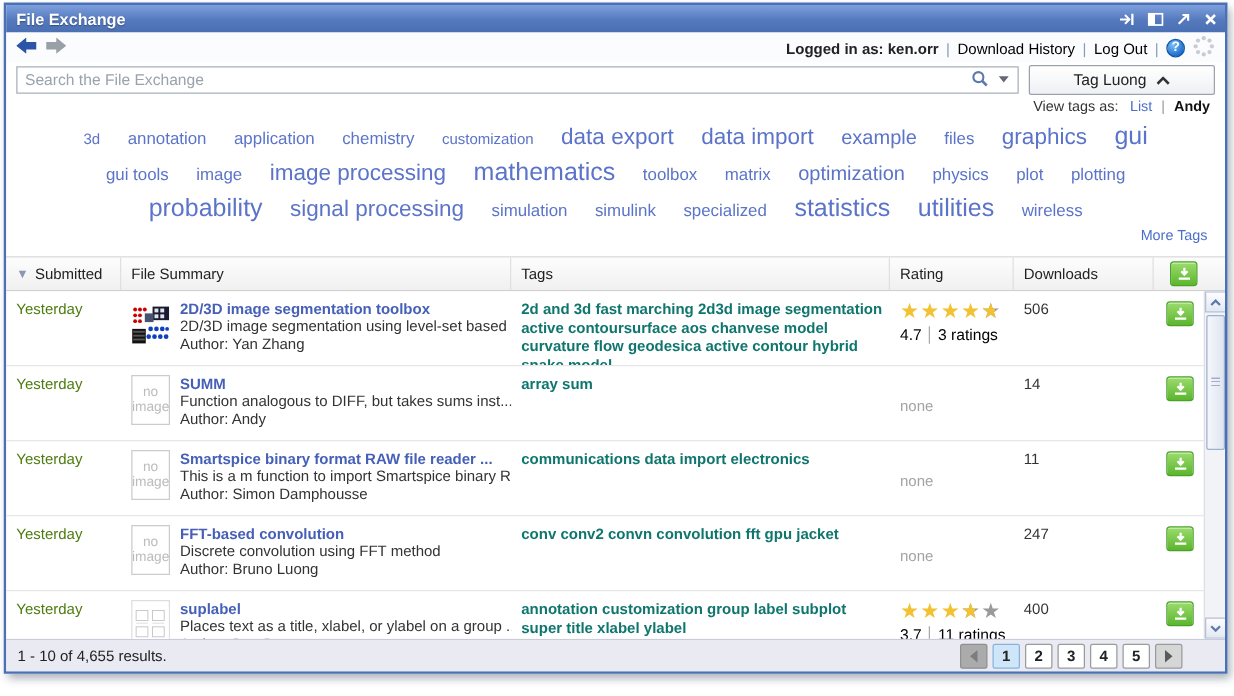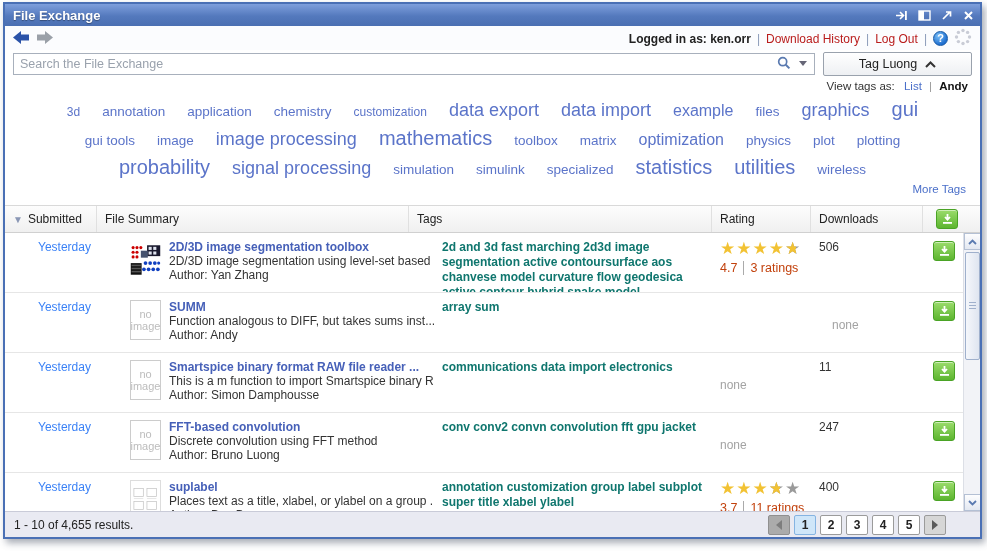--- a/index.html
+++ b/index.html
@@ -11,21 +11,21 @@
   .titlebar .title{ color:#fff; font-weight:bold; font-size:13px; flex:1; text-shadow:0 1px 1px rgba(0,0,0,.35); }
   .winicons{ display:flex; gap:10px; align-items:center; }
   .winicons svg{ display:block; }
 
   
   .toolbar{ height:24px; background:#fbfcfe; display:flex; align-items:center; padding:1px 8px 0 8px; flex:none; }
   .navarrows{ display:flex; gap:6px; align-items:center; }
   .toolbar .spacer{ flex:1; }
   .acct{ display:flex; align-items:center; gap:6px; font-size:12px; }
   .acct .logged{ font-weight:bold; color:#222; }
-  .acct a{ color:#b91c1c; text-decoration:none; cursor:pointer; }
+  .acct a{ color:#000000; text-decoration:none; cursor:pointer; }
   .acct .bar{ color:#8a9ab8; }
   .helpicon{ width:15px; height:15px; border-radius:50%; background:radial-gradient(circle at 35% 30%, #7cc0f7, #1f6fd0 70%); border:1px solid #1458a6; color:#fff; font-size:11px; font-weight:bold; display:inline-flex; align-items:center; justify-content:center; line-height:1; }
   .spinner{ display:inline-block; }
 
   
   .searchrow{ height:28px; background:#fff; display:flex; align-items:center; padding:2px 8px 2px 8px; gap:8px; flex:none; }
   .searchbox{ position:relative; width:802px; height:22px; flex:none; }
   .searchbox input{ width:100%; height:22px; border:1px solid #a8b0bc; padding:0 44px 0 6px; font-size:12.5px; color:#333; font-family:inherit; }
   .searchbox input::placeholder{ color:#9aa2ad; }
   .searchbox .mag{ position:absolute; right:24px; top:3px; }
@@ -52,34 +52,34 @@
   .col-sum{ width:312px; flex:none; }
   .col-tags{ flex:1; }
   .col-rate{ width:99px; flex:none; }
   .col-dl{ width:112px; flex:none; }
   .col-btn{ width:40px; flex:none; display:flex; align-items:center; justify-content:center; border-right:none !important; }
 
   .tbody{ position:relative; flex:1; overflow:hidden; background:#fff; }
   .rows{ position:absolute; left:0; top:0; right:17px; }
   .trow{ display:flex; border-bottom:1px solid #e6e6e6; height:60px; font-size:12px; color:#333; }
   .trow .cell{ padding:7px 6px 0 8px; overflow:hidden; }
-  .subm{ color:#3b82f6;margin-left:25px; }
+  .subm{ color:#4d7c0f; }
   .sumwrap{ display:flex; gap:8px; }
   .thumb{ width:31px; height:40px; flex:none; border:1px solid #ccc; background:#fff; display:flex; align-items:center; justify-content:center; }
   .thumb.noimg{ color:#bcbcbc; font-size:11px; text-align:center; line-height:12px; }
   .suminfo{ min-width:0; }
   .ftitle{ color:#4660b8; font-weight:bold; text-decoration:none; display:block; white-space:nowrap; overflow:hidden; cursor:pointer; }
   .fdesc,.fauth{ color:#333; white-space:nowrap; overflow:hidden; margin-top:2px; }
   .tagcell a{ color:#0f766e; text-decoration:none; line-height:15px; display:block; cursor:pointer;font-weight:bold; }
   .ratecell .none{ color:#a3a3a3; margin-top:18px; display:block; }
   .stars{ white-space:nowrap; font-size:17px; letter-spacing:1px; line-height:18px; }
   .star{ color:#f2c233; } .star.empty{ color:#9a9a9a; }
   .star.partial{ position:relative; display:inline-block; color:#9a9a9a; }
   .star.partial .fill{ position:absolute; left:0; top:0; overflow:hidden; color:#f2c233; }
-  .rateline{ margin-top:3px; font-size:12.5px; color:#c2410c; display:flex; align-items:center; gap:6px; }
+  .rateline{ margin-top:3px; font-size:12.5px; color:#000000; display:flex; align-items:center; gap:6px; }
   .rateline .sep{ width:1px; height:14px; background:#aaa; }
   .dlnum{ padding-top:7px; }
   .dlbtn{ width:22px; height:20px; border:1px solid #4aa325; border-radius:3px; background:linear-gradient(#9bdc6c,#5cb52f); display:inline-flex; align-items:center; justify-content:center; cursor:pointer; box-shadow:inset 0 1px 0 rgba(255,255,255,.5); }
   .btncell{ display:flex; align-items:flex-start; justify-content:center; padding-top:8px !important; }
 
   
   .vscroll{ position:absolute; top:0; right:0; bottom:0; width:17px; background:#f2f3f7; border-left:1px solid #dcdfe6; }
   .sbtn{ position:absolute; left:0; width:17px; height:17px; background:linear-gradient(#fdfdfe,#e3e8f1); border:1px solid #b4c0d4; display:flex; align-items:center; justify-content:center; }
   .sbtn.up{ top:0; } .sbtn.down{ bottom:0; }
   .sthumb{ position:absolute; left:1px; top:19px; width:15px; height:108px; background:linear-gradient(90deg,#f5f7fb,#dfe5f0); border:1px solid #9fb0cc; border-radius:2px; }
@@ -340,20 +340,21 @@
               <span class="fauth">Author: Andy</span>
             </span>
           </div>
         </div>
         <div class="cell col-tags tagcell">
             <a style="white-space:normal;">array sum</a>
           </div>
         <div class="cell col-rate ratecell">
             <span class="none">none</span>
           </div>
+        <div class="cell col-dl dlnum">14</div>
         <div class="cell col-btn btncell">
             <span class="dlbtn">
               <svg width="11" height="11" viewBox="0 0 11 11">
                 <path d="M5.5 0v5M3 3l2.5 2.7L8 3" stroke="#fff" stroke-width="1.8" fill="none"></path>
                 <rect x="1" y="8" width="9" height="1.8" fill="#fff"></rect>
               </svg>
             </span>
           </div>
       </div>
 

